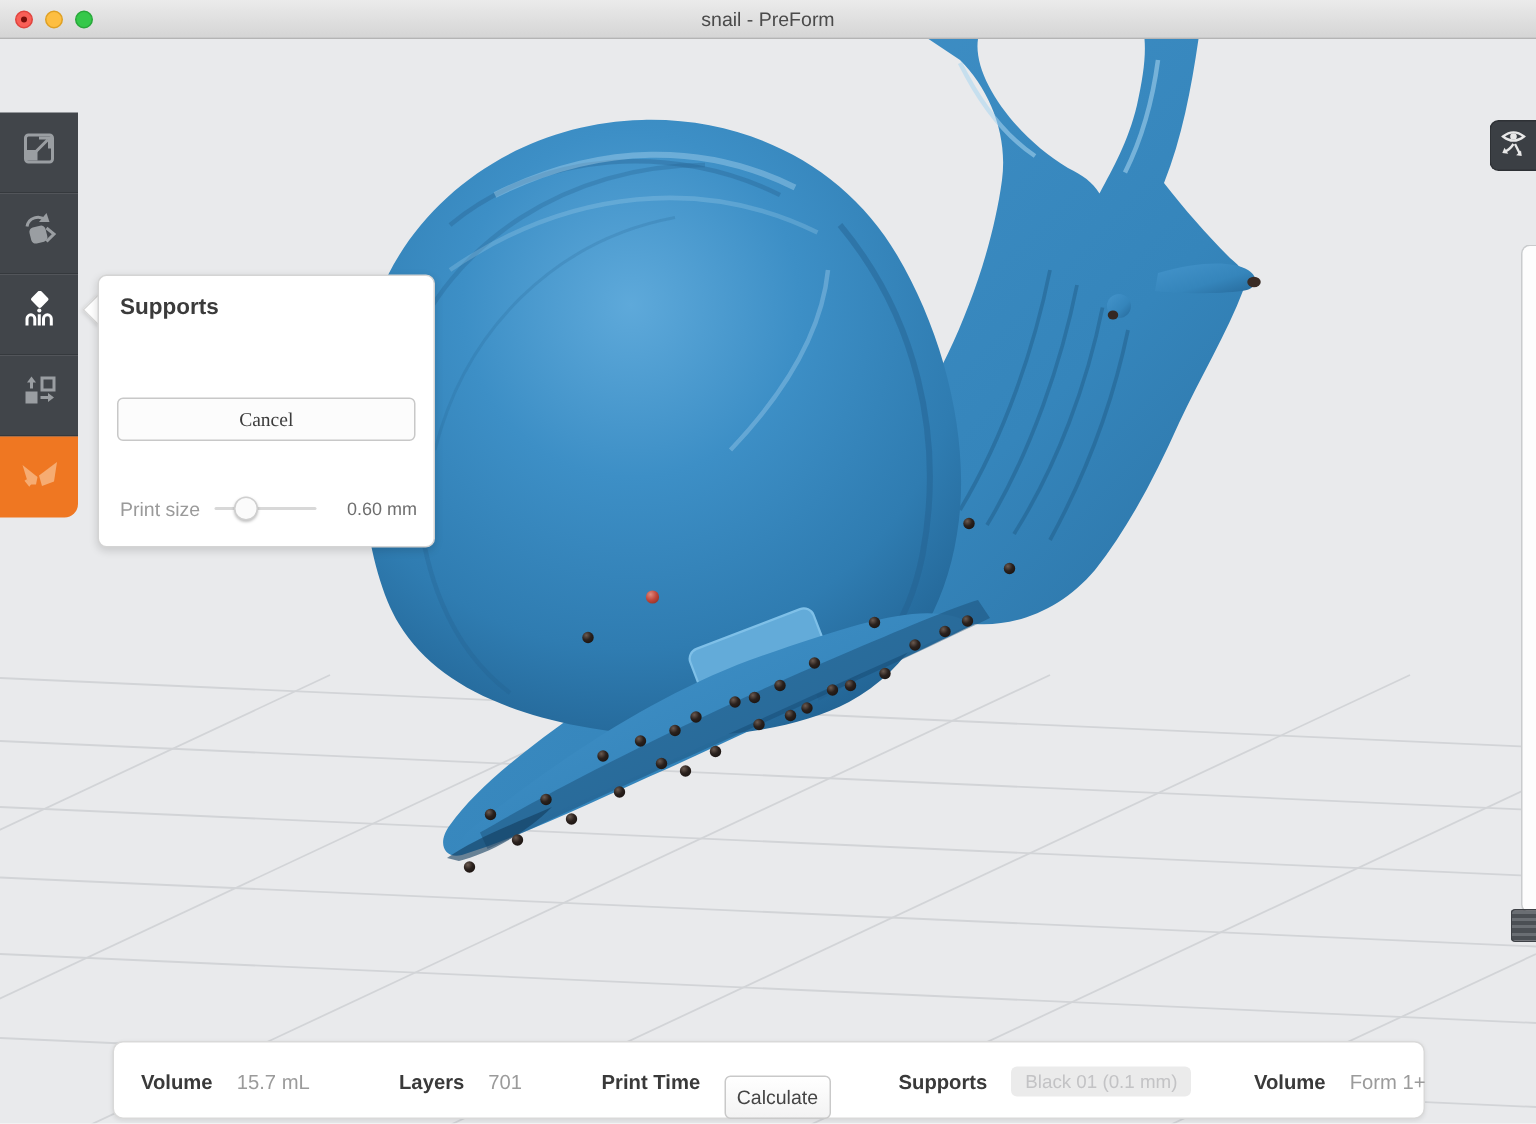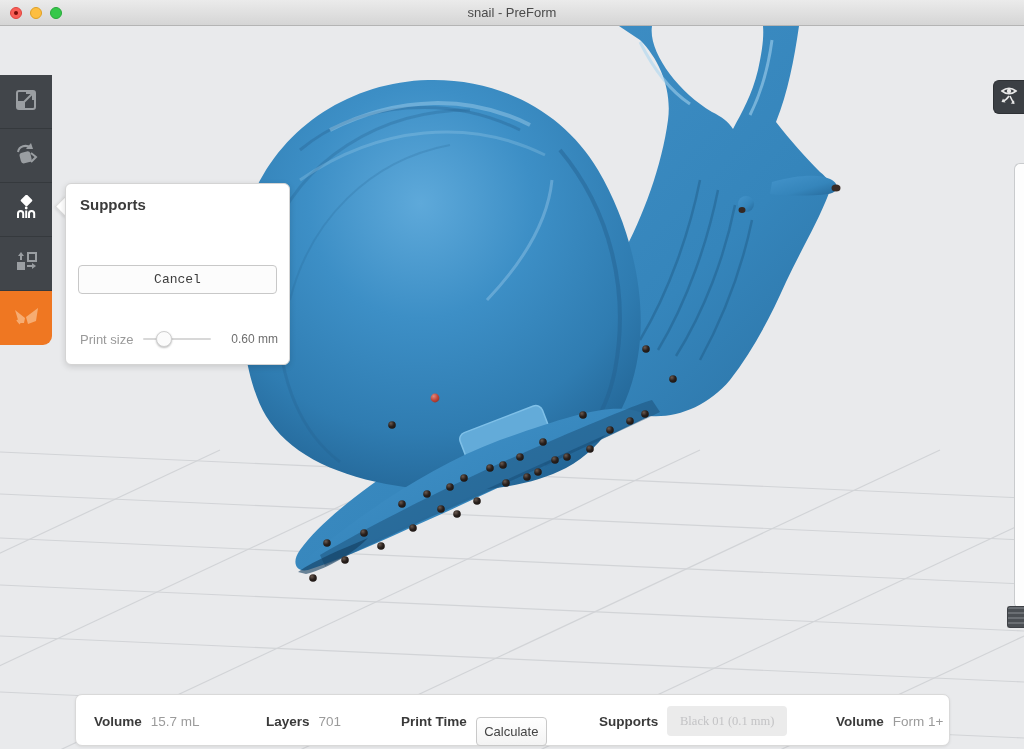--- a/index.html
+++ b/index.html
@@ -31,21 +31,21 @@
   
   .supports-panel { position:absolute; left:65px; top:183px; width:225px; height:182px; z-index:32;
     background:#ffffff; border:1px solid #d4d4d4; border-radius:6px;
     box-shadow:0 2px 6px rgba(0,0,0,.14); }
   .supports-panel h2 { position:absolute; left:14px; top:12px; font-size:15px; font-weight:bold; color:#3b3b3b; }
   .btn-apply { position:absolute; left:12px; top:41px; width:199px; height:31px;
     background:#2b86c3; border:1px solid #2170a6; border-radius:4px;
     color:#ffffff; font-weight:bold; font-size:14px; font-family:inherit; cursor:pointer; }
   .btn-cancel { position:absolute; left:12px; top:81px; width:199px; height:29px;
     background:#fcfcfc; border:1px solid #c8c8c8; border-radius:4px;
-    color:#3c3c3c; font-size:13px; font-family:Liberation Mono, monospace; cursor:pointer; }
+    color:#3c3c3c; font-size:13px; font-family:Liberation Serif, serif; cursor:pointer; }
   .pointsize-label { position:absolute; left:14px; top:148px; font-size:13px; color:#9a9a9a; }
   .slider-track { position:absolute; left:77px; top:154px; width:68px; height:2px; background:#d8d8d8; border-radius:1px; }
   .slider-handle { position:absolute; top:147px; width:16px; height:16px; border-radius:50%;
     background:#fbfbfb; border:1px solid #cfcfcf; box-shadow:0 1px 2px rgba(0,0,0,.25); cursor:pointer; }
   .pointsize-value { position:absolute; left:156px; top:148px; width:56px; text-align:right;
     font-size:12px; color:#6e6e6e; }
 
   
   .view-btn { position:absolute; left:993px; top:80px; width:31px; height:34px; z-index:30;
     background:#3b3f44; border:1px solid #2e3135; border-right:none; border-radius:6px 0 0 6px;
@@ -55,29 +55,29 @@
   .layer-slider-track { position:absolute; left:1014px; top:163px; width:10px; height:446px; z-index:20;
     background:#fdfdfd; border:1px solid #c9cbcd; border-right:none; border-radius:6px 0 0 6px; }
   .layer-slider-handle { position:absolute; left:1007px; top:606px; width:17px; height:22px; z-index:21;
     border:1px solid #3e4146; border-right:none; border-radius:3px 0 0 3px; cursor:grab;
     background:repeating-linear-gradient(180deg,#6a6e73 0 2px,#4b4f54 2px 5px); }
 
   
   .statusbar { position:absolute; left:75px; top:694px; width:875px; height:52px; z-index:40;
     background:#ffffff; border:1px solid #d9d9d9; border-radius:7px;
     box-shadow:0 1px 3px rgba(0,0,0,.08); }
-  .field { position:absolute; top:0; height:52px; display:flex; align-items:center; gap:9px; white-space:nowrap; }
+  .field { position:absolute; top:0; height:52px; display:flex; align-items:center; gap:16px; white-space:nowrap; }
   .field .lbl { font-size:13.5px; font-weight:bold; color:#3a3a3a; }
   .field .val { font-size:13.5px; color:#9b9b9b; }
   .f-volume { left:18px; } .f-layers { left:190px; } .f-printtime { left:325px; }
   .f-material { left:523px; } .f-printer { left:760px; }
   .btn-calculate { width:71px; height:29px; background:linear-gradient(#ffffff,#f3f3f3);
     border:1px solid #c9c9c9; border-radius:4px; color:#444; font-size:13px; font-family:inherit; cursor:pointer;margin-top:21px; }
-  .btn-material { width:120px; height:30px; background:#ebebeb; border:none; border-radius:4px;
-    color:#c3c3c5; font-size:12.5px; font-family:Liberation Serif, serif; white-space:nowrap; }
+  .btn-material { width:120px; height:20px; background:#ebebeb; border:none; border-radius:4px;
+    color:#c3c3c5; font-size:12.5px; font-family:Liberation Sans, sans-serif; white-space:nowrap; }
 
   
   .scene { position:absolute; left:0; top:0; z-index:1; }
 </style>
 </head>
 <body>
 
 <div class="screen">
 
   <svg class="scene" width="1024" height="749" viewBox="0 0 1024 749">

